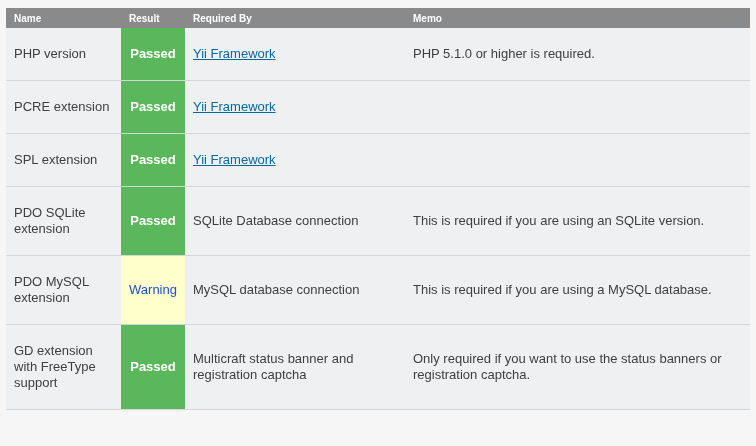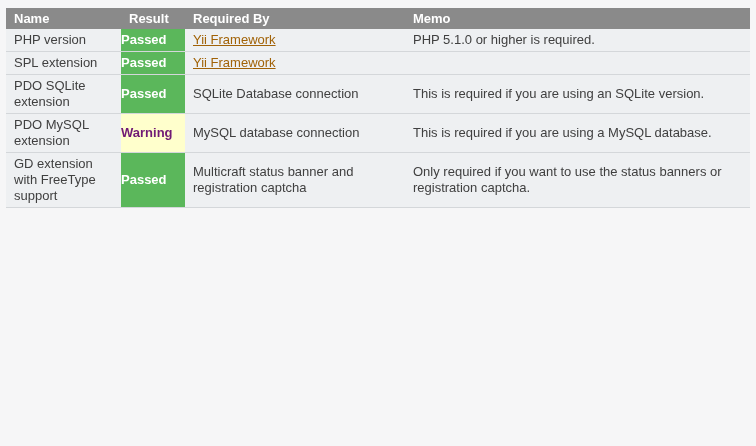--- a/index.html
+++ b/index.html
@@ -21,48 +21,49 @@
     width: 744px;
     table-layout: fixed;
     font-size: 13px;
     color: #404040;
   }
   table.req-table thead th {
     background: #8a8a8a;
     color: #ffffff;
     font-weight: bold;
     text-align: left;
-    font-size: 13px;
+    font-size: 10px;
     padding: 3px 8px;
     height: 20px;
     vertical-align: middle;
   }
   table.req-table tbody td {
     background: #eef0f2;
     border-bottom: 1px solid #d4d7da;
-    padding: 3px 8px;
+    padding: 18px 8px;
     line-height: 16px;
     vertical-align: middle;
     word-wrap: break-word;
   }
   td.result-cell {
+    text-align: center;
     padding: 0 !important;
   }
   td.result-cell.passed {
     background: #5bb75b !important;
     color: #ffffff;
     font-weight: bold;
   }
   td.result-cell.warning {
     background: #ffffcc !important;
-    color: #701a75;
-    font-weight: bold;
+    color: #1d4ed8;
+    font-weight: normal;
   }
   td.required-cell a {
-    color: #a16207;
+    color: #0369a1;
     text-decoration: underline;
     cursor: pointer;
   }
 </style>
 </head>
 <body>
 
 <div class="page">
   <table class="req-table">
     <colgroup>
@@ -80,20 +81,26 @@
         </tr>
     </thead>
     <tbody>
         <tr>
           <td class="name-cell">PHP version</td>
           <td class="result-cell passed">Passed</td>
           <td class="required-cell"><a href="#">Yii Framework</a></td>
           <td class="memo-cell">PHP 5.1.0 or higher is required.</td>
         </tr>
         <tr>
+          <td class="name-cell">PCRE extension</td>
+          <td class="result-cell passed">Passed</td>
+          <td class="required-cell"><a href="#">Yii Framework</a></td>
+          <td class="memo-cell"></td>
+        </tr>
+        <tr>
           <td class="name-cell">SPL extension</td>
           <td class="result-cell passed">Passed</td>
           <td class="required-cell"><a href="#">Yii Framework</a></td>
           <td class="memo-cell"></td>
         </tr>
         <tr>
           <td class="name-cell">PDO SQLite extension</td>
           <td class="result-cell passed">Passed</td>
           <td class="required-cell">SQLite Database connection</td>
           <td class="memo-cell">This is required if you are using an SQLite version.</td>

